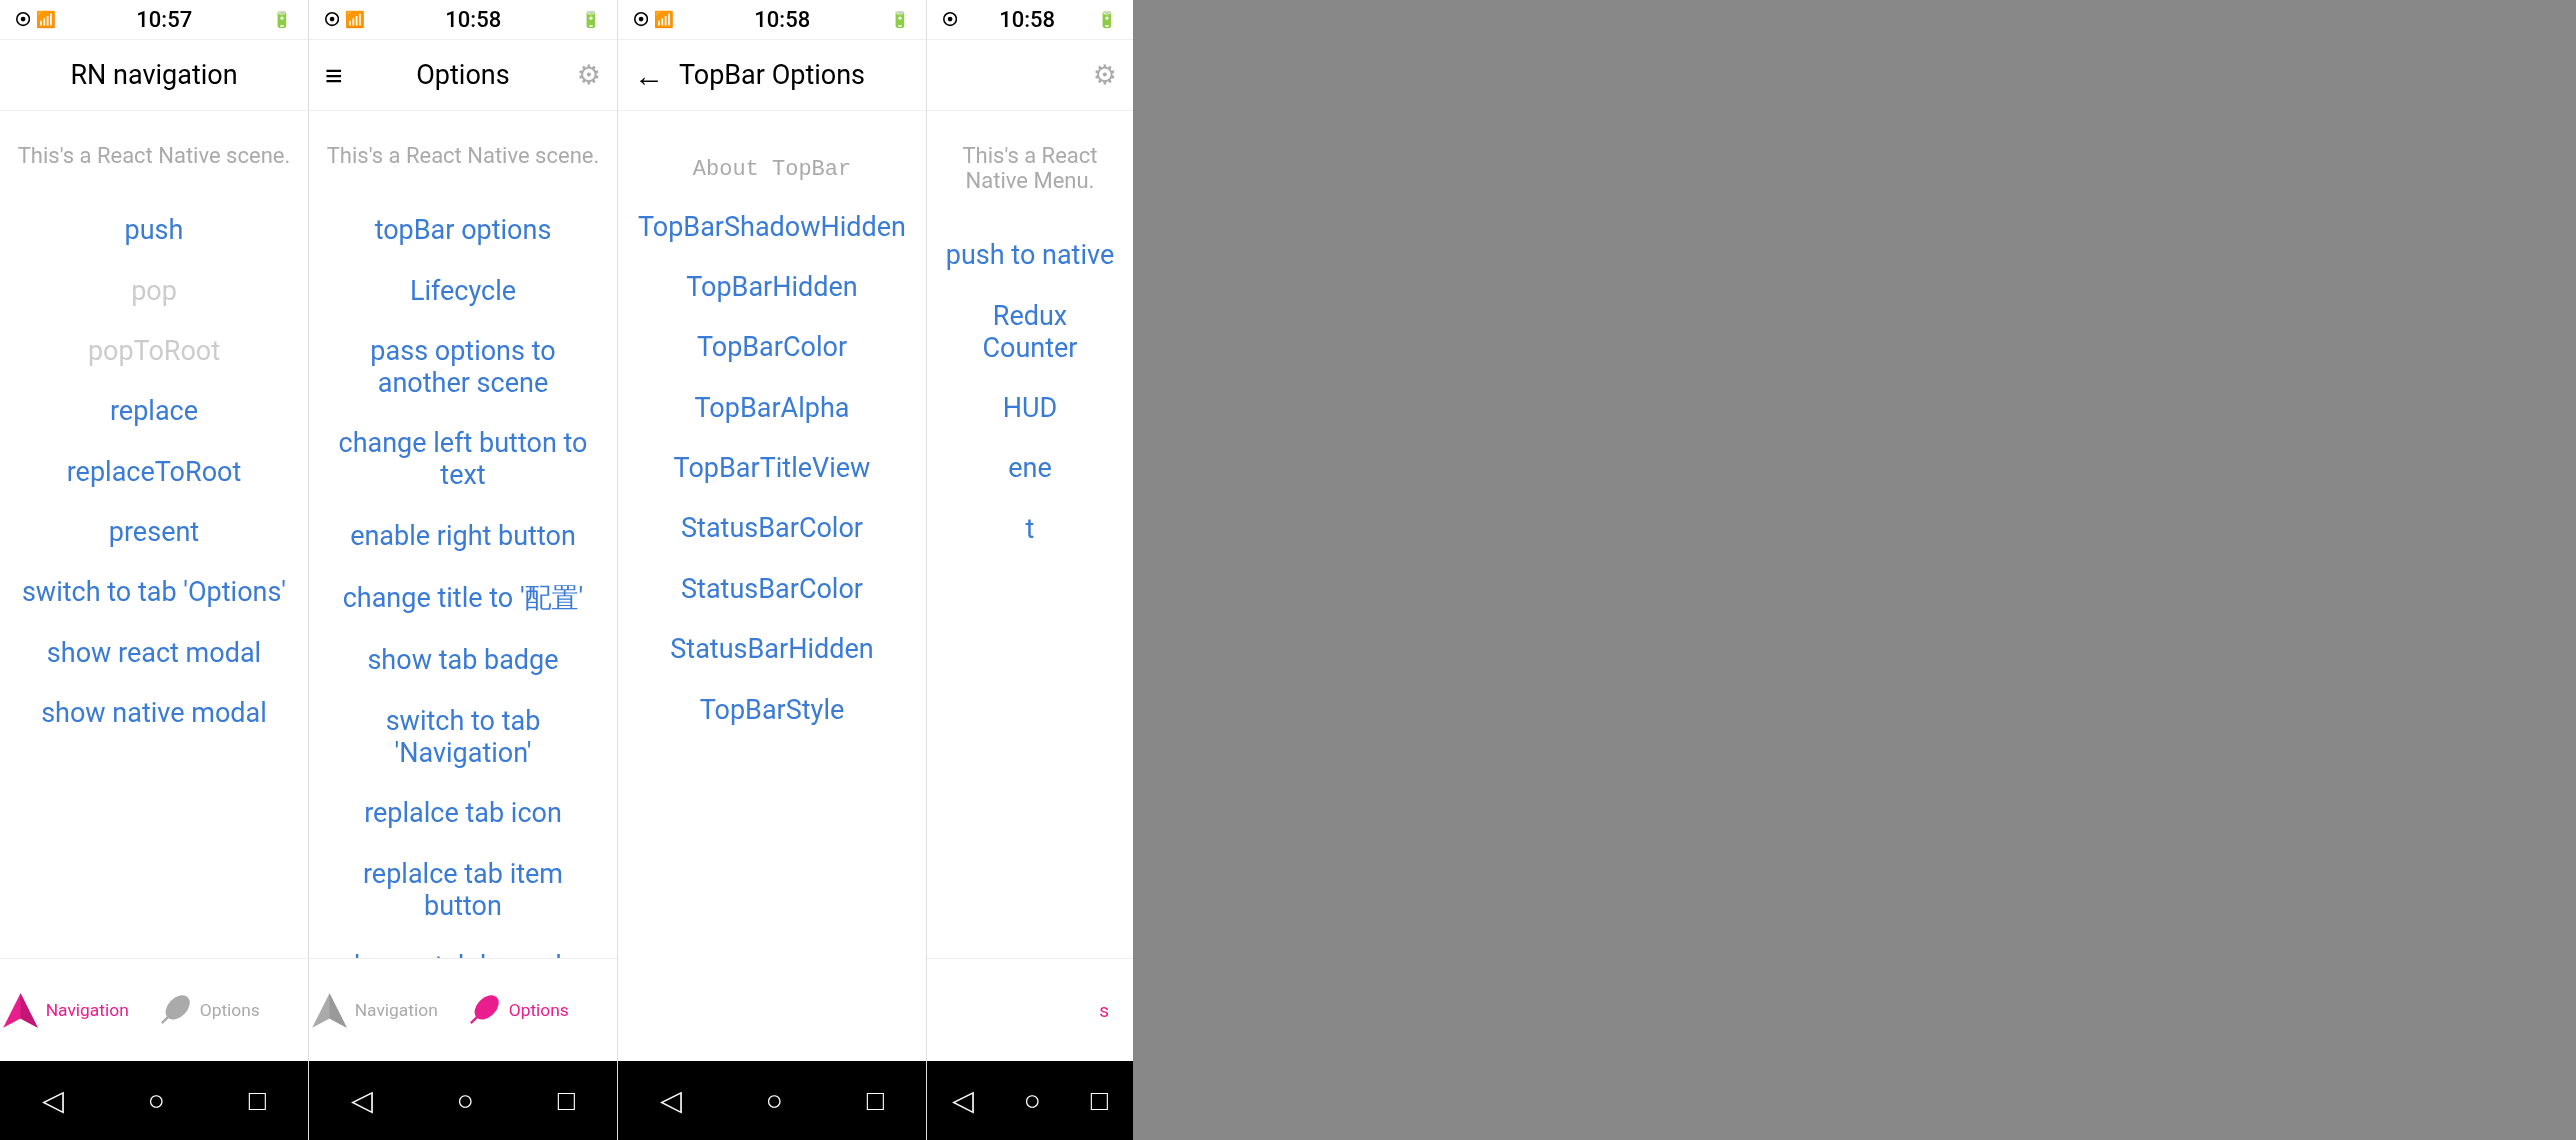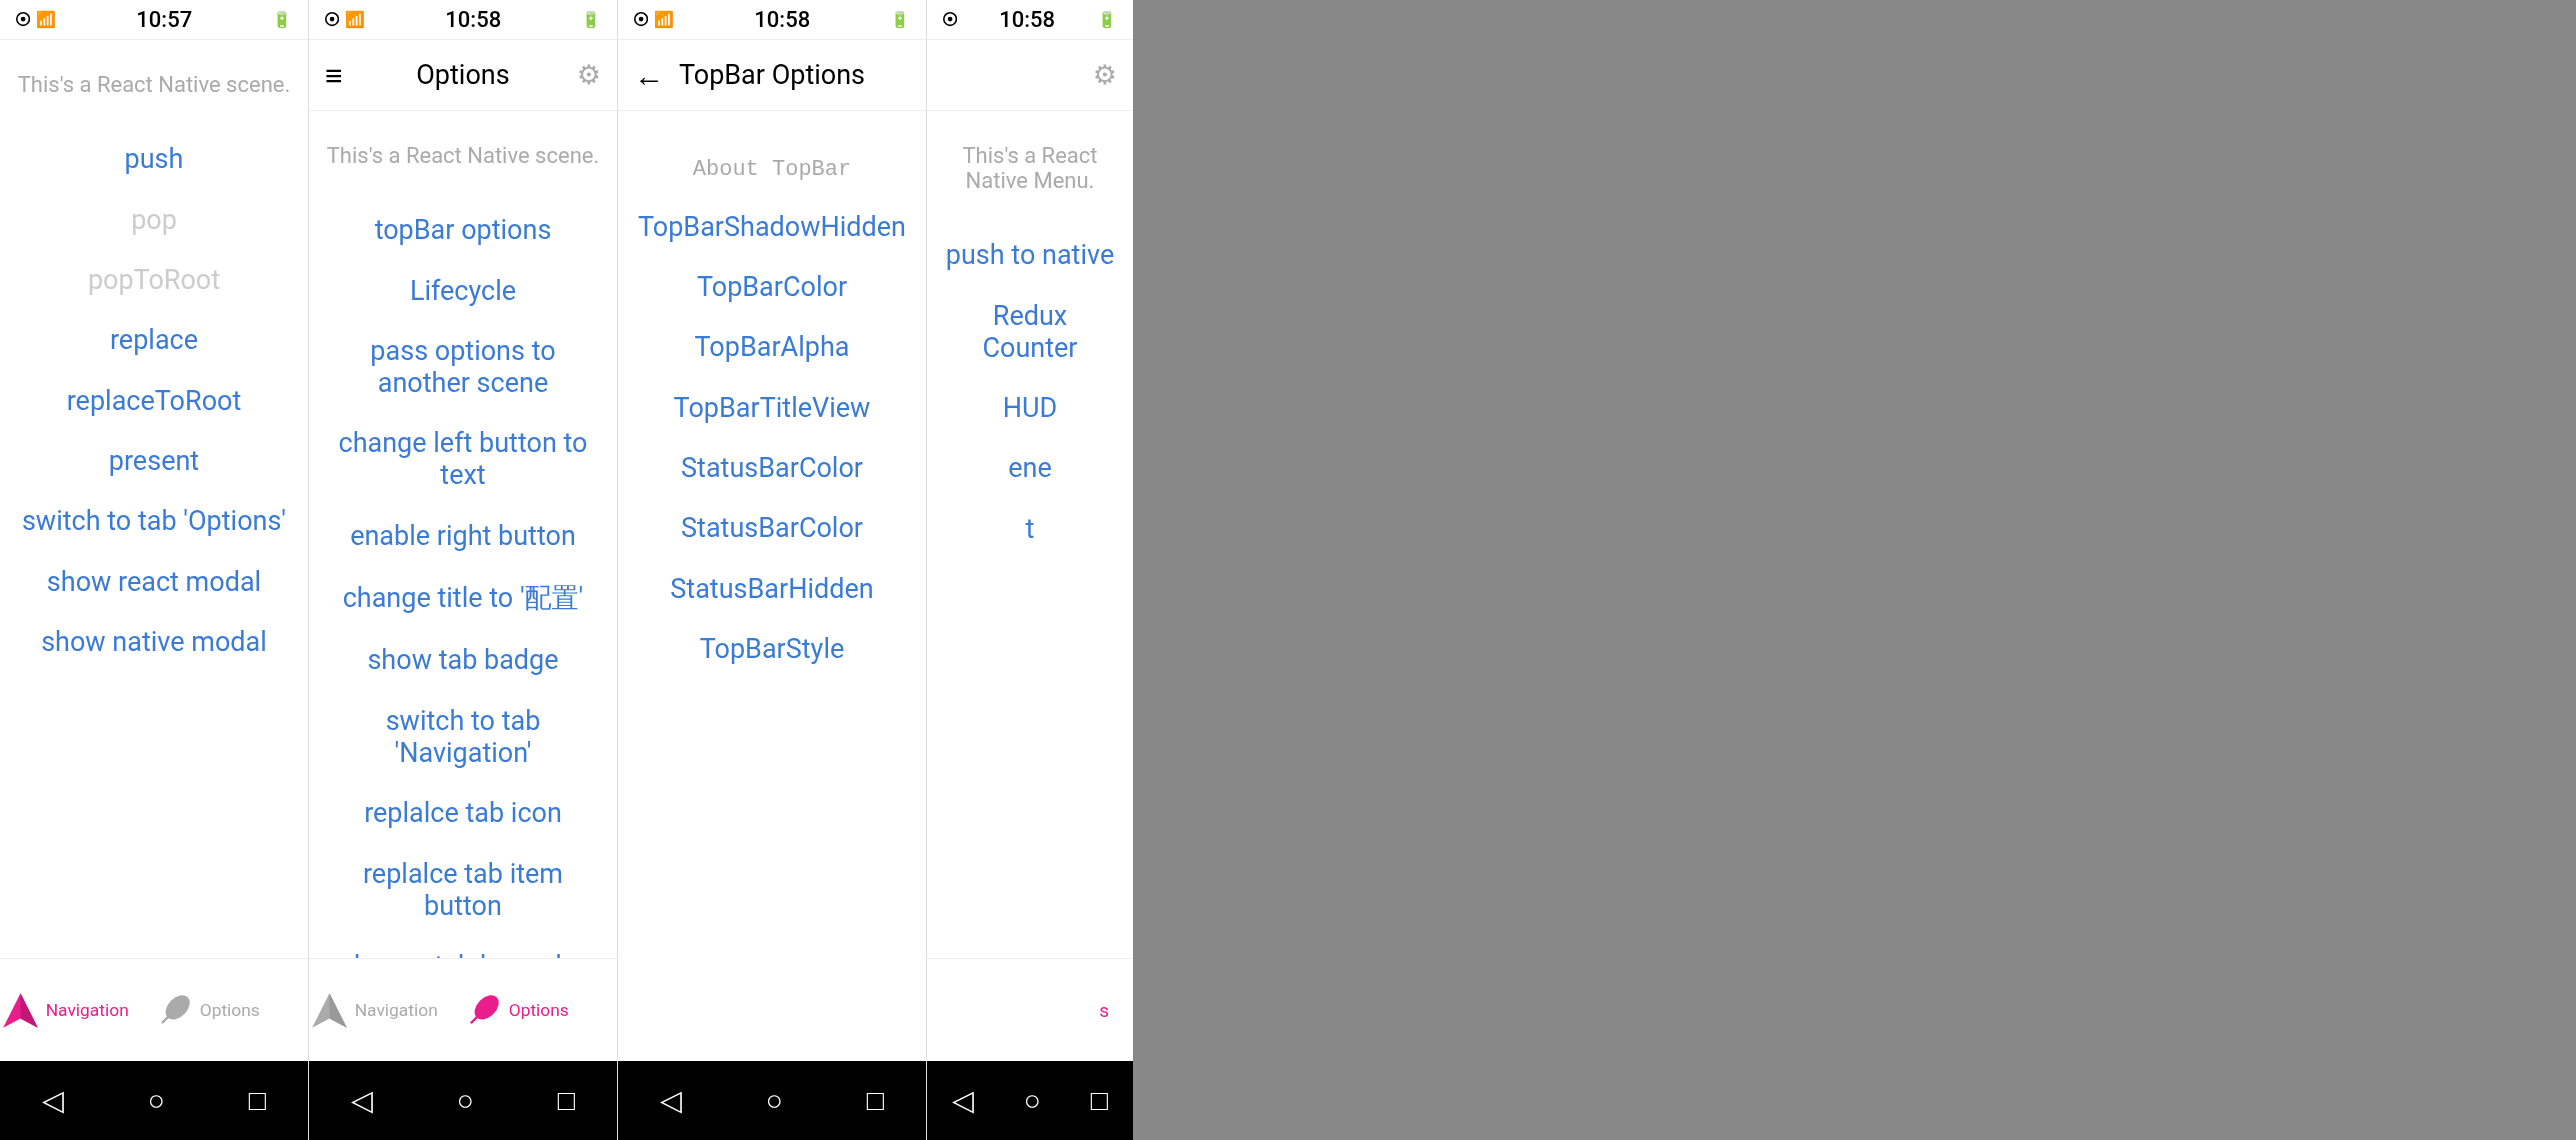--- a/index.html
+++ b/index.html
@@ -207,20 +207,23 @@
           <circle cx="9" cy="9" r="3" fill="#000"></circle>
         </svg>
       <span style="font-size:16px;">📶</span>
     </div>
     <div class="status-bar-center">10:57</div>
     <div class="status-bar-right">
       <span style="font-size:16px;">🔋</span>
     </div>
   </div>
 
+  <div class="top-bar">
+    <span class="top-bar-title">RN navigation</span>
+  </div>
 
   <div class="content-area">
     <div class="scene-text">This's a React Native scene.</div>
     <div class="nav-link">push</div>
     <div class="nav-link disabled">pop</div>
     <div class="nav-link disabled">popToRoot</div>
     <div class="nav-link">replace</div>
     <div class="nav-link">replaceToRoot</div>
     <div class="nav-link">present</div>
     <div class="nav-link">switch to tab 'Options'</div>
@@ -332,20 +335,21 @@
   </div>
 
   <div class="top-bar">
     <span class="top-bar-back">←</span>
     <span class="top-bar-title">TopBar Options</span>
   </div>
 
   <div class="content-area">
     <div class="nav-link section-header">About TopBar</div>
     <div class="nav-link">TopBarShadowHidden</div>
+    <div class="nav-link">TopBarHidden</div>
     <div class="nav-link">TopBarColor</div>
     <div class="nav-link">TopBarAlpha</div>
     <div class="nav-link">TopBarTitleView</div>
     <div class="nav-link">StatusBarColor</div>
     <div class="nav-link">StatusBarColor</div>
     <div class="nav-link">StatusBarHidden</div>
     <div class="nav-link">TopBarStyle</div>
   </div>
 
   <div style="flex:0 0 103px;"></div>

